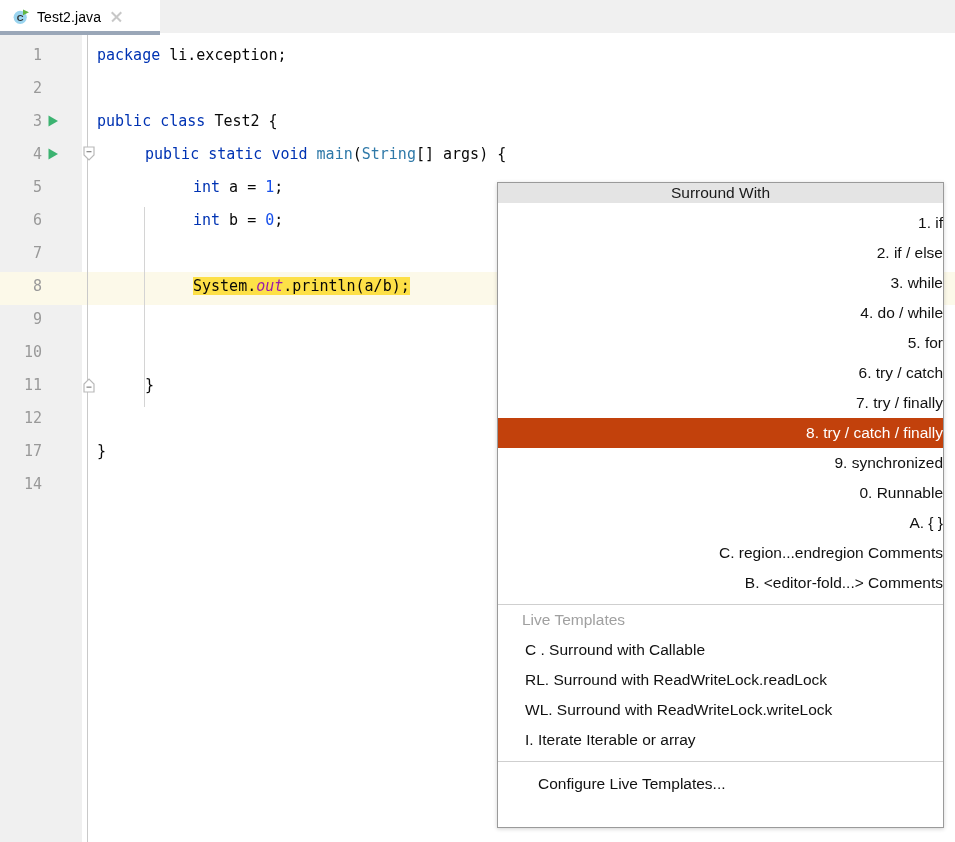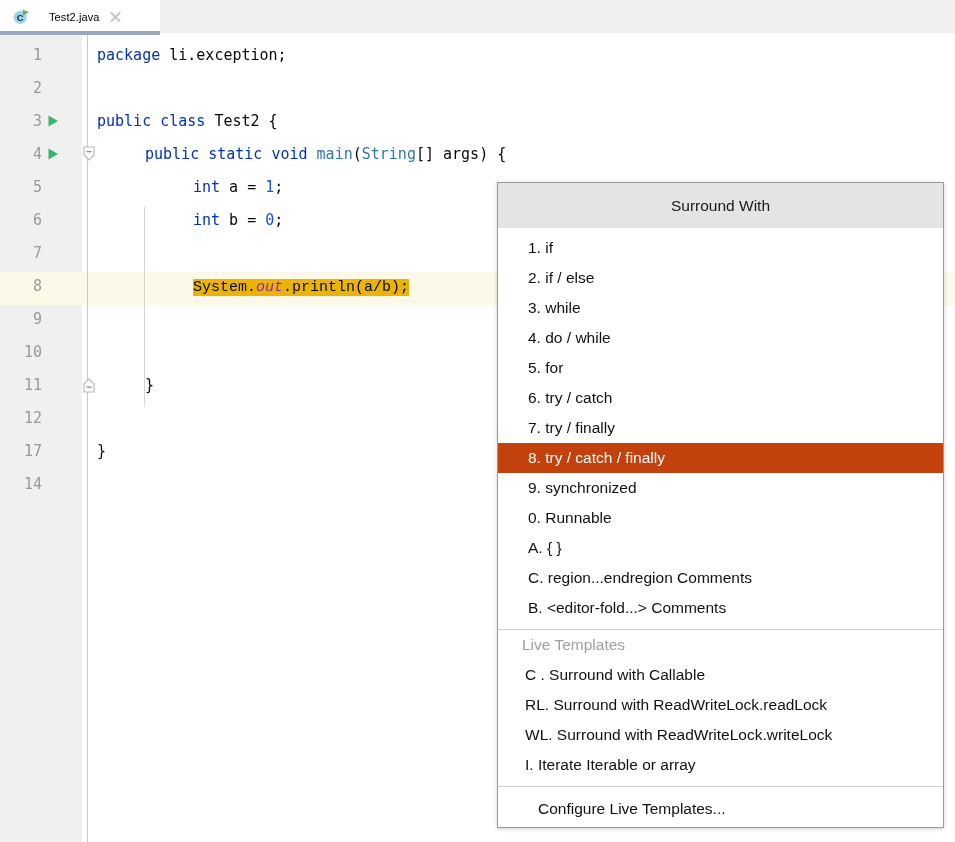--- a/index.html
+++ b/index.html
@@ -34,25 +34,24 @@
     width: 160px; height: 4px;
     background: #9aa7b8;
   }
   .tab-icon {
     position: relative;
     width: 18px; height: 18px;
     margin-left: 12px; margin-right: 7px;
     flex: none;
   }
   .tab-label {
-    font-size: 11px;
+    font-size: 14px;
     color: #000000;
     letter-spacing: 0.1px;
     white-space: nowrap;
-    margin-left: 12px;
   }
   .tab-close {
     margin-left: 9px;
     width: 13px; height: 13px;
     position: relative;
     flex: none;
     opacity: 0.55;
   }
   .tab-close:before, .tab-close:after {
     content: ""; position: absolute;
@@ -129,43 +128,42 @@
     font-size: 15px;
     color: #080808;
     white-space: pre;
   }
   .kw    { color: #0033b3; }
   .typ   { color: #2f79a8; }
   .num   { color: #1750eb; }
   .stat  { color: #9b1fa8; font-style: italic; }
   .plain { color: #080808; }
   .sel-span {
-    background: #eab308;
-    font-family: Liberation Mono, monospace;
+    background: #fde047;
   }
 
   
   #popup {
     position: absolute;
     left: 497px; top: 182px;
     width: 447px; height: 646px;
     background: #ffffff;
     border: 1px solid #9a9a9a;
     box-sizing: border-box;
     box-shadow: 0 1px 4px rgba(0,0,0,0.18);
   }
   #popup-header {
-    height: 45px;
+    height: 20px;
     background: #e4e4e4;
     display: flex; align-items: center; justify-content: center;
     font-size: 15.5px;
     color: #1a1a1a;
     box-sizing: border-box;
   }
-  .popup-list { padding: 5px 0 0 0; }
+  .popup-list { padding: 5px 0 0 0; text-align: right; }
   .popup-item {
     height: 30px;
     line-height: 30px;
     padding-left: 30px;
     font-size: 15.5px;
     color: #111111;
     white-space: nowrap;
     box-sizing: border-box;
   }
   .popup-item.selected {

